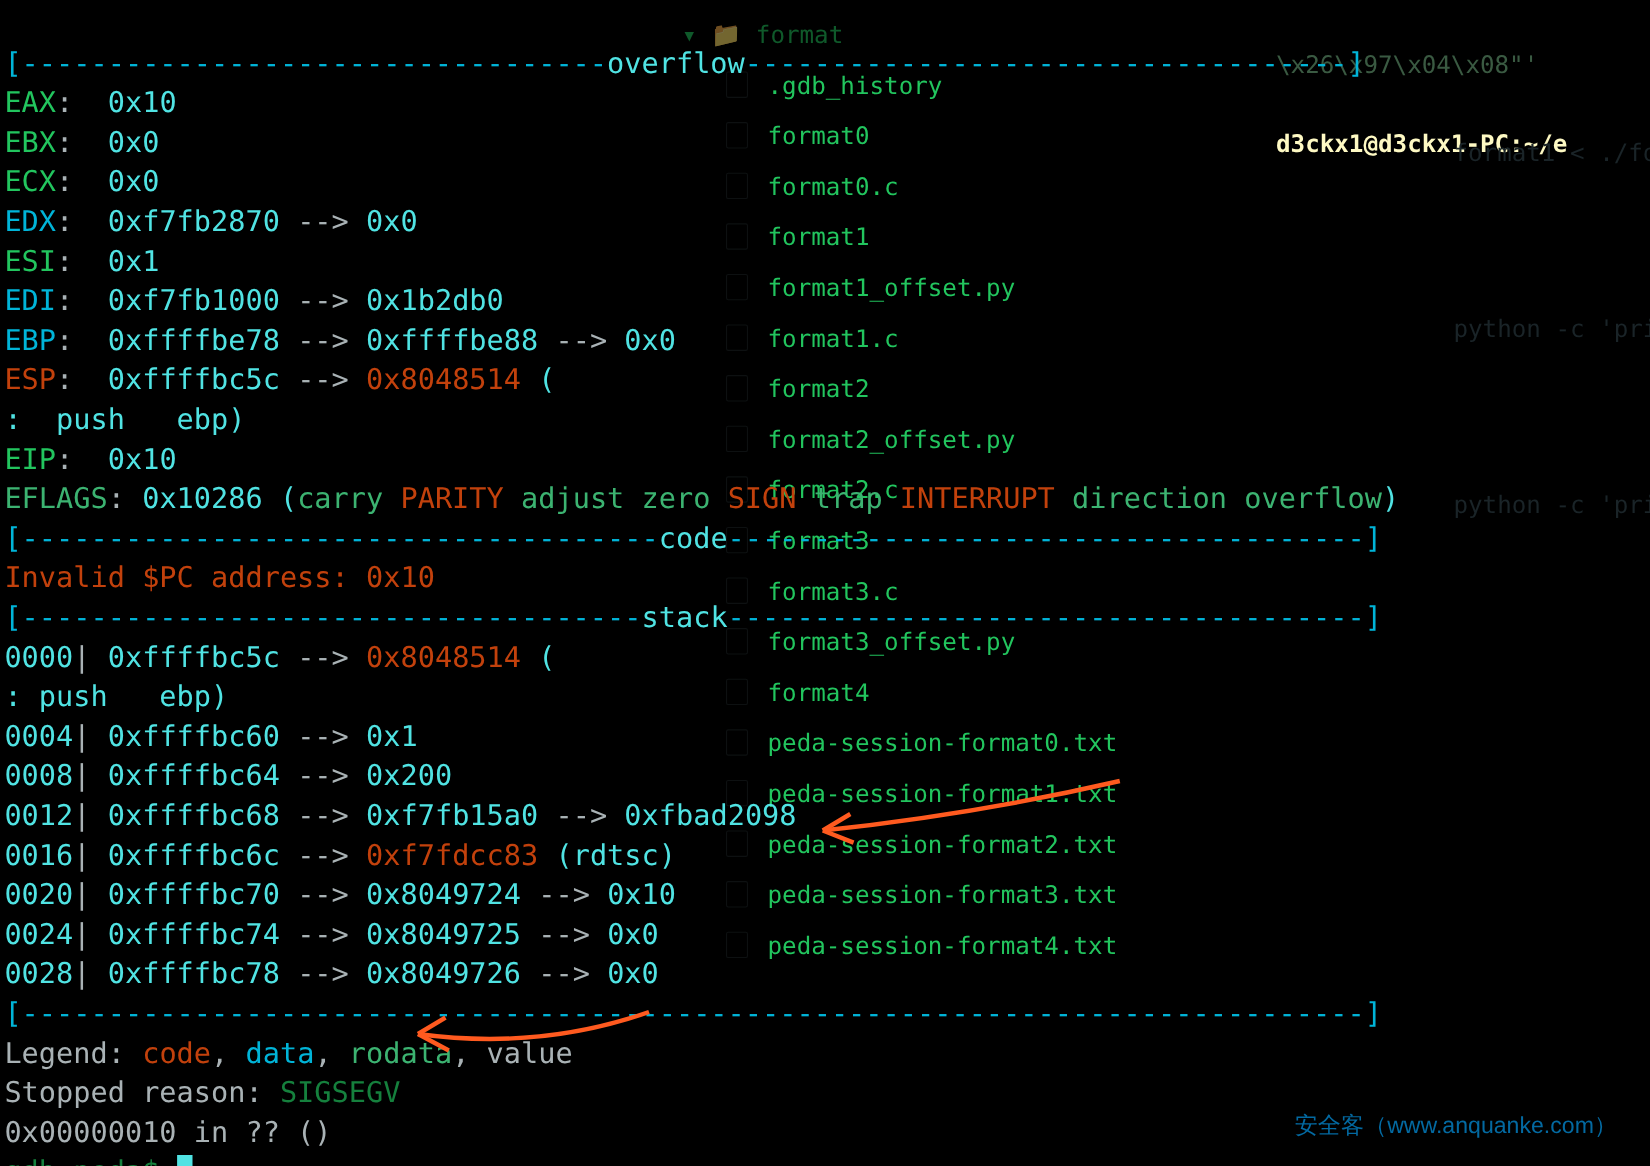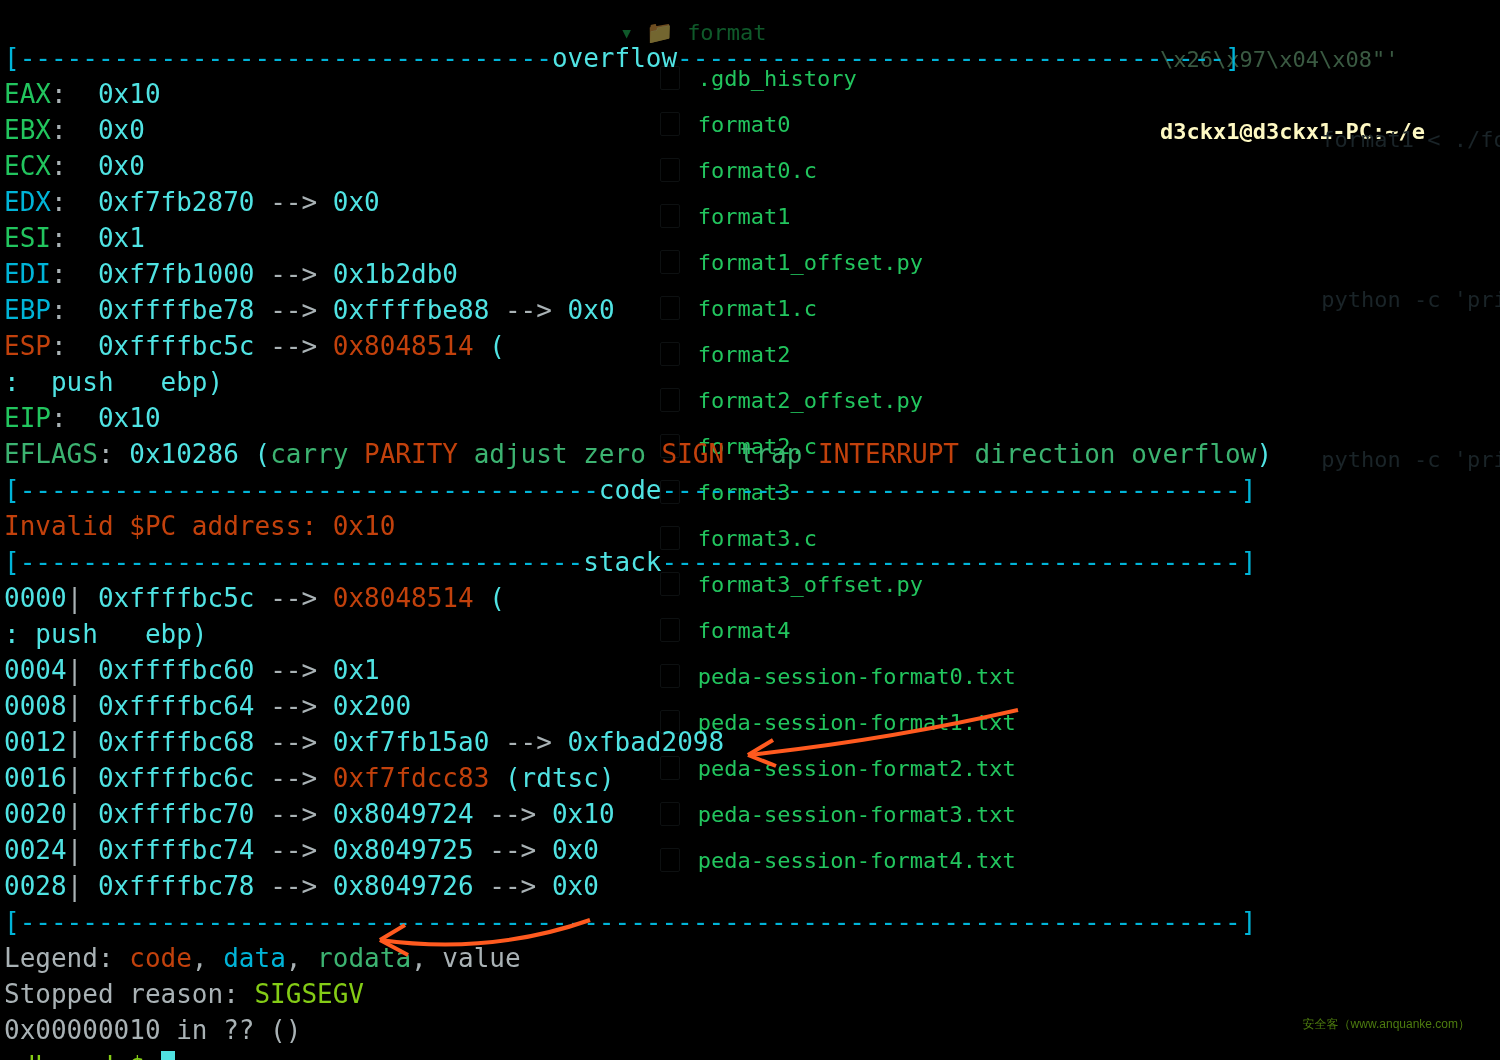--- a/index.html
+++ b/index.html
@@ -19,21 +19,21 @@
     position: absolute;
     left: 4px;
     top: 40px;
     white-space: pre;
   }
   .blue    { color: #00b4d8; }
   .cyan    { color: #50e3e3; }
   .green   { color: #22c55e; }
   .dgreen  { color: #3cb371; }
   .red     { color: #c2410c; }
-  .magenta { color: #84cc16; text-align: right; }
+  .magenta { color: #15803d; text-align: right; }
   .gray    { color: #a9b2b5; }
   .bold    { font-weight: normal; }
 
   .cursor {
     display: inline-block;
     width: 14px;
     height: 28px;
     background: #50e3e3;
     vertical-align: -4px;
   }
@@ -72,22 +72,22 @@
     font-size:22px;
     line-height:80px;
     white-space:pre;
     text-align:left;
   }
 
   .watermark {
     position:absolute;
     right:30px;
     bottom:18px;
-    color:#4d7c0f;
-    font-size:12px;
+    color:#0369a1;
+    font-size:21px;
     font-family: sans-serif;
   }
 
   .arrow {
     position:absolute;
     pointer-events:none;
   }
 </style>
 </head>
 <body>

